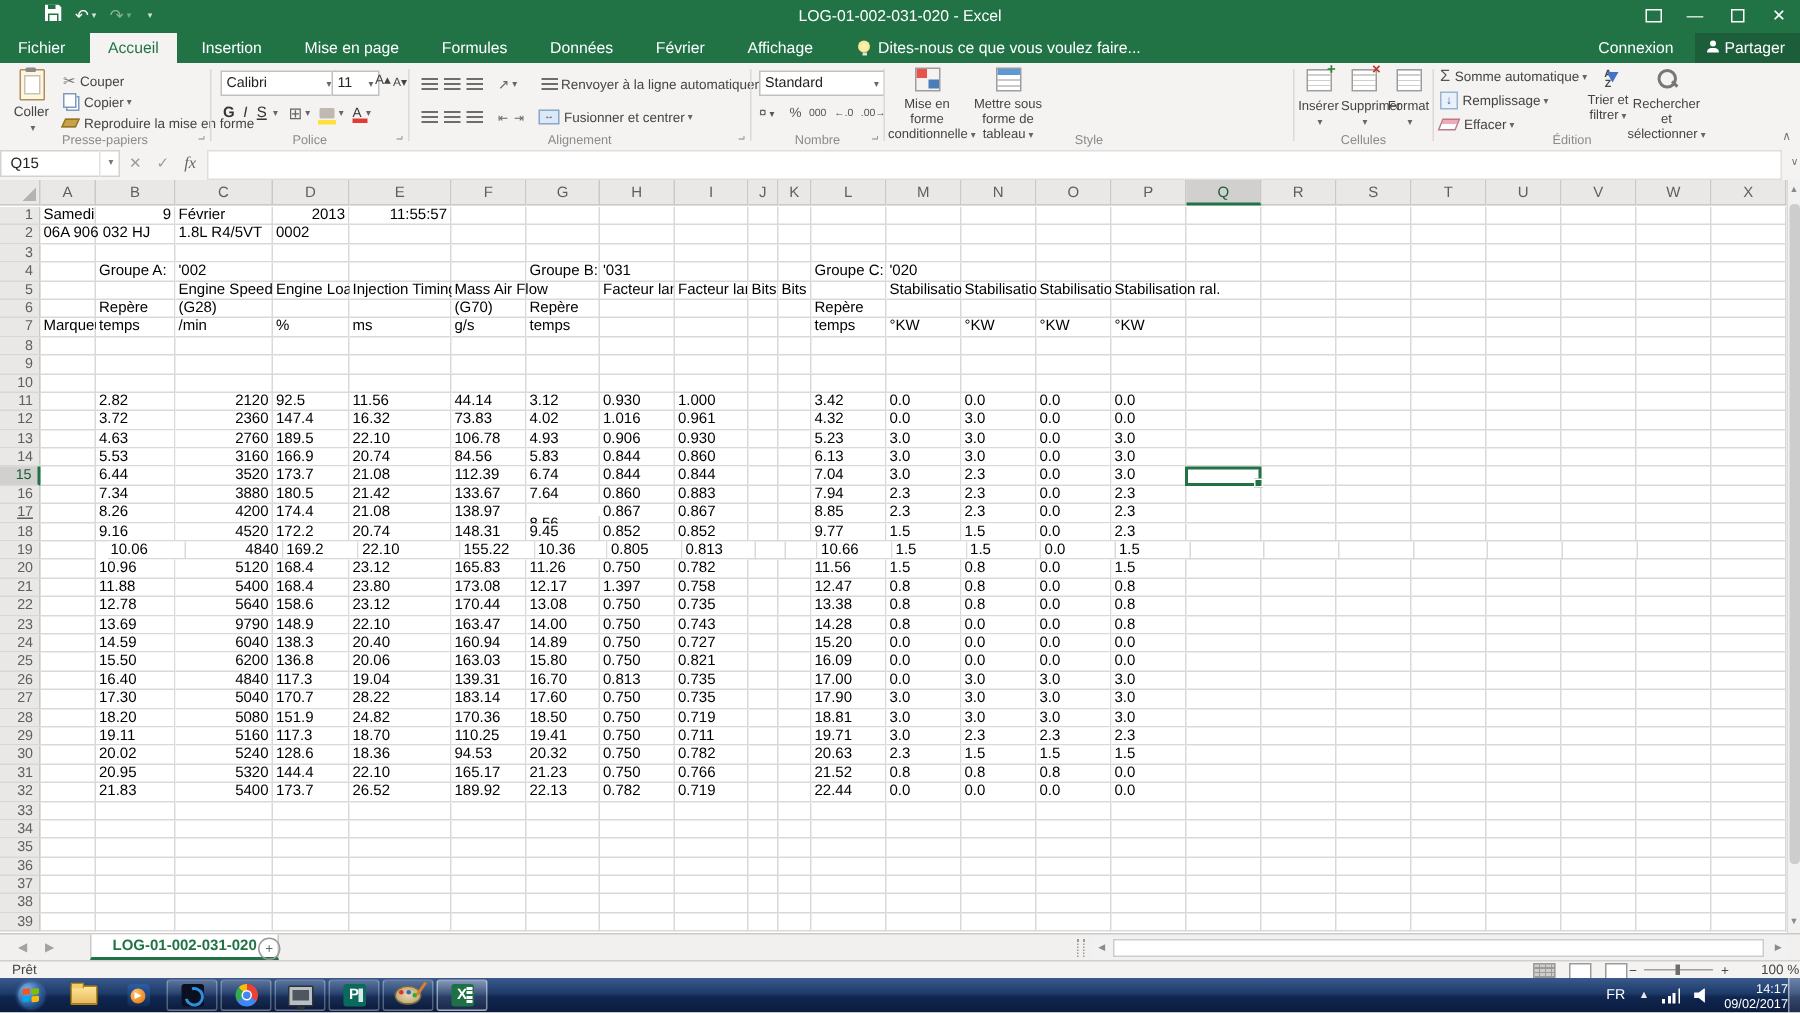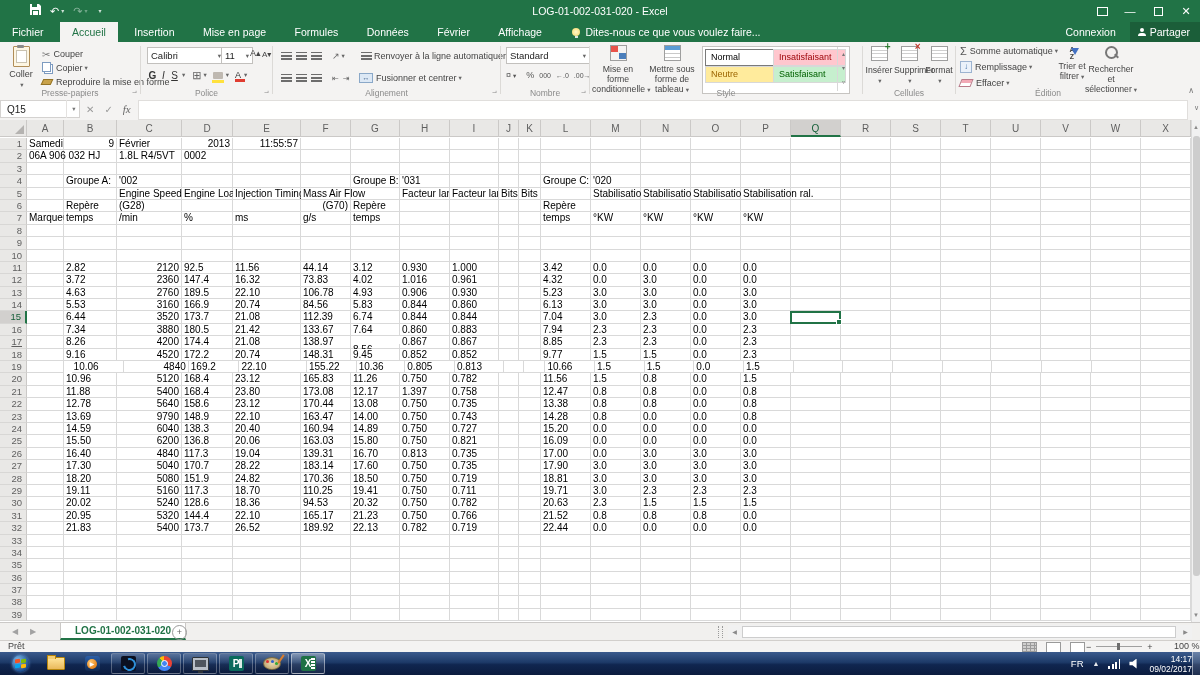--- a/index.html
+++ b/index.html
@@ -331,27 +331,20 @@
 
   <div class="rgroup" style="left:590px;width:272px;">
     <div class="stylebtn" style="left:2px;">
       <span class="i-mfc"></span><br>
       <span>Mise en forme conditionnelle</span><span class="chev">▾</span>
     </div>
     <div class="stylebtn" style="left:56px;">
       <span class="i-mst"></span><br>
       <span>Mettre sous forme de tableau</span><span class="chev">▾</span>
     </div>
-    <div class="gallery">
-      <div class="stylechip" style="left: 2px; top: 2px; border-color: rgb(122, 122, 122); background: rgb(255, 255, 255); color: rgb(0, 0, 0);">Normal</div>
-      <div class="stylechip" style="left: 70px; top: 2px; background: rgb(255, 199, 206); color: rgb(156, 0, 6);">Insatisfaisant</div>
-      <div class="stylechip" style="left: 2px; top: 19px; background: rgb(255, 235, 156); color: rgb(156, 101, 0);">Neutre</div>
-      <div class="stylechip" style="left: 70px; top: 19px; background: rgb(198, 239, 206); color: rgb(0, 97, 0);">Satisfaisant</div>
-      <div class="galscroll">▴<br>▾<br>▿</div>
-    </div>
     <div class="glabel">Style</div>
   </div>
   <div class="gdiv" style="left:862px;"></div>
 
   <div class="rgroup" style="left:863px;width:92px;">
     <div class="cellbtn" style="left:1px;">
       <span class="i-grid"><span class="mark plus">+</span></span><br>
       <span>Insérer</span><br><span class="chev">▾</span>
     </div>
     <div class="cellbtn" style="left:31px;">
@@ -571,21 +564,21 @@
       <div class="cell" style="width: 50px; line-height: 11.4px;"></div>
       <div class="cell" style="width: 50px; line-height: 11.4px;"></div>
     </div>
     <div class="srowline" style="height: 12.4px;">
       <div class="rowhdr" style="line-height: 11.4px;">6</div>
       <div class="cell" style="width: 37px; line-height: 11.4px;"></div>
       <div class="cell filled" style="width: 53px; line-height: 11.4px;">Repère</div>
       <div class="cell filled" style="width: 65px; line-height: 11.4px;">(G28)</div>
       <div class="cell" style="width: 51px; line-height: 11.4px;"></div>
       <div class="cell" style="width: 68px; line-height: 11.4px;"></div>
-      <div class="cell filled" style="width: 50px; line-height: 11.4px; text-align: right;">(G70)</div>
+      <div class="cell filled" style="width: 50px; line-height: 11.4px;">(G70)</div>
       <div class="cell filled" style="width: 49px; line-height: 11.4px;">Repère</div>
       <div class="cell" style="width: 50px; line-height: 11.4px;"></div>
       <div class="cell" style="width: 49px; line-height: 11.4px;"></div>
       <div class="cell" style="width: 20px; line-height: 11.4px;"></div>
       <div class="cell" style="width: 22px; line-height: 11.4px;"></div>
       <div class="cell filled" style="width: 50px; line-height: 11.4px;">Repère</div>
       <div class="cell" style="width: 50px; line-height: 11.4px;"></div>
       <div class="cell" style="width: 50px; line-height: 11.4px;"></div>
       <div class="cell" style="width: 50px; line-height: 11.4px;"></div>
       <div class="cell" style="width: 50px; line-height: 11.4px;"></div>

